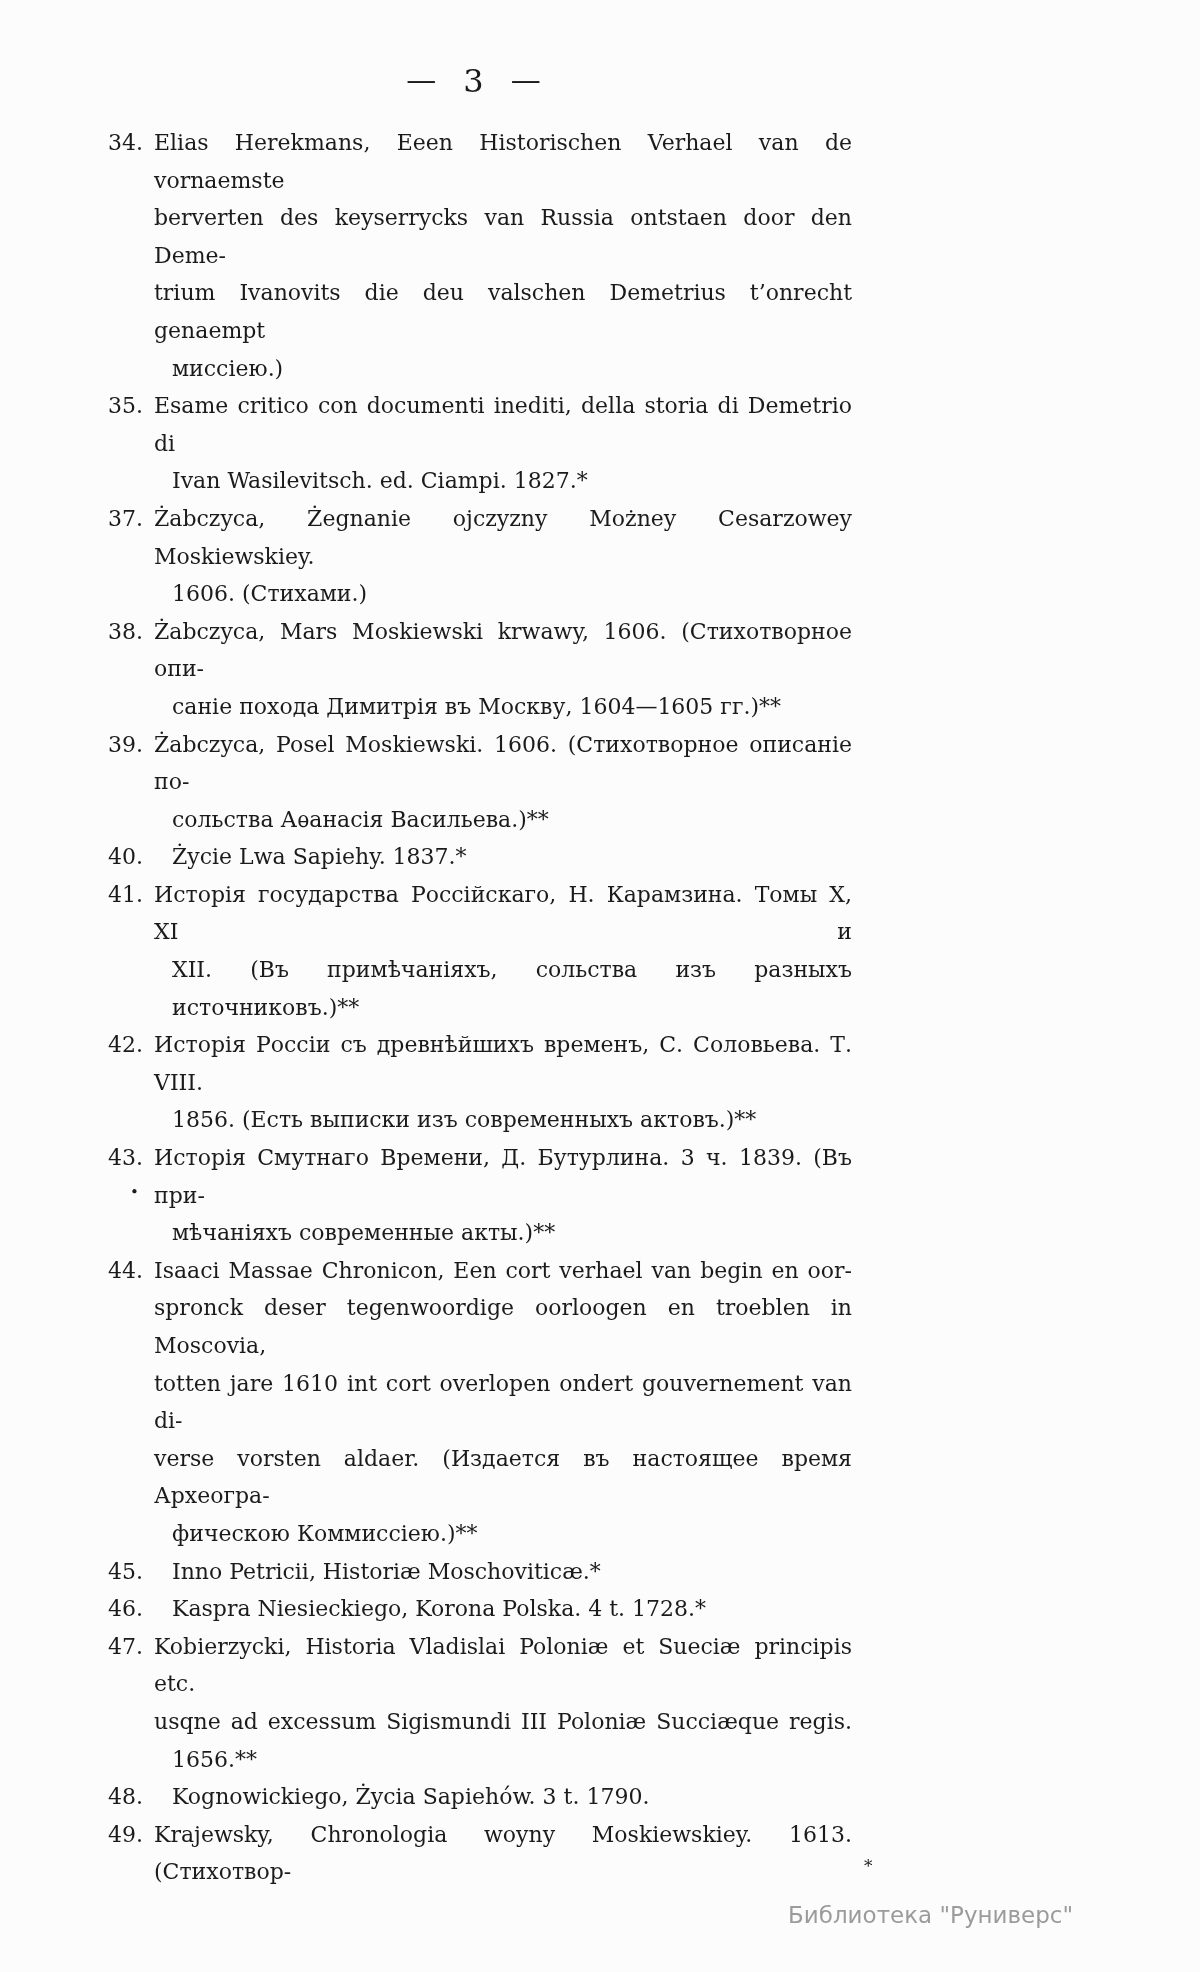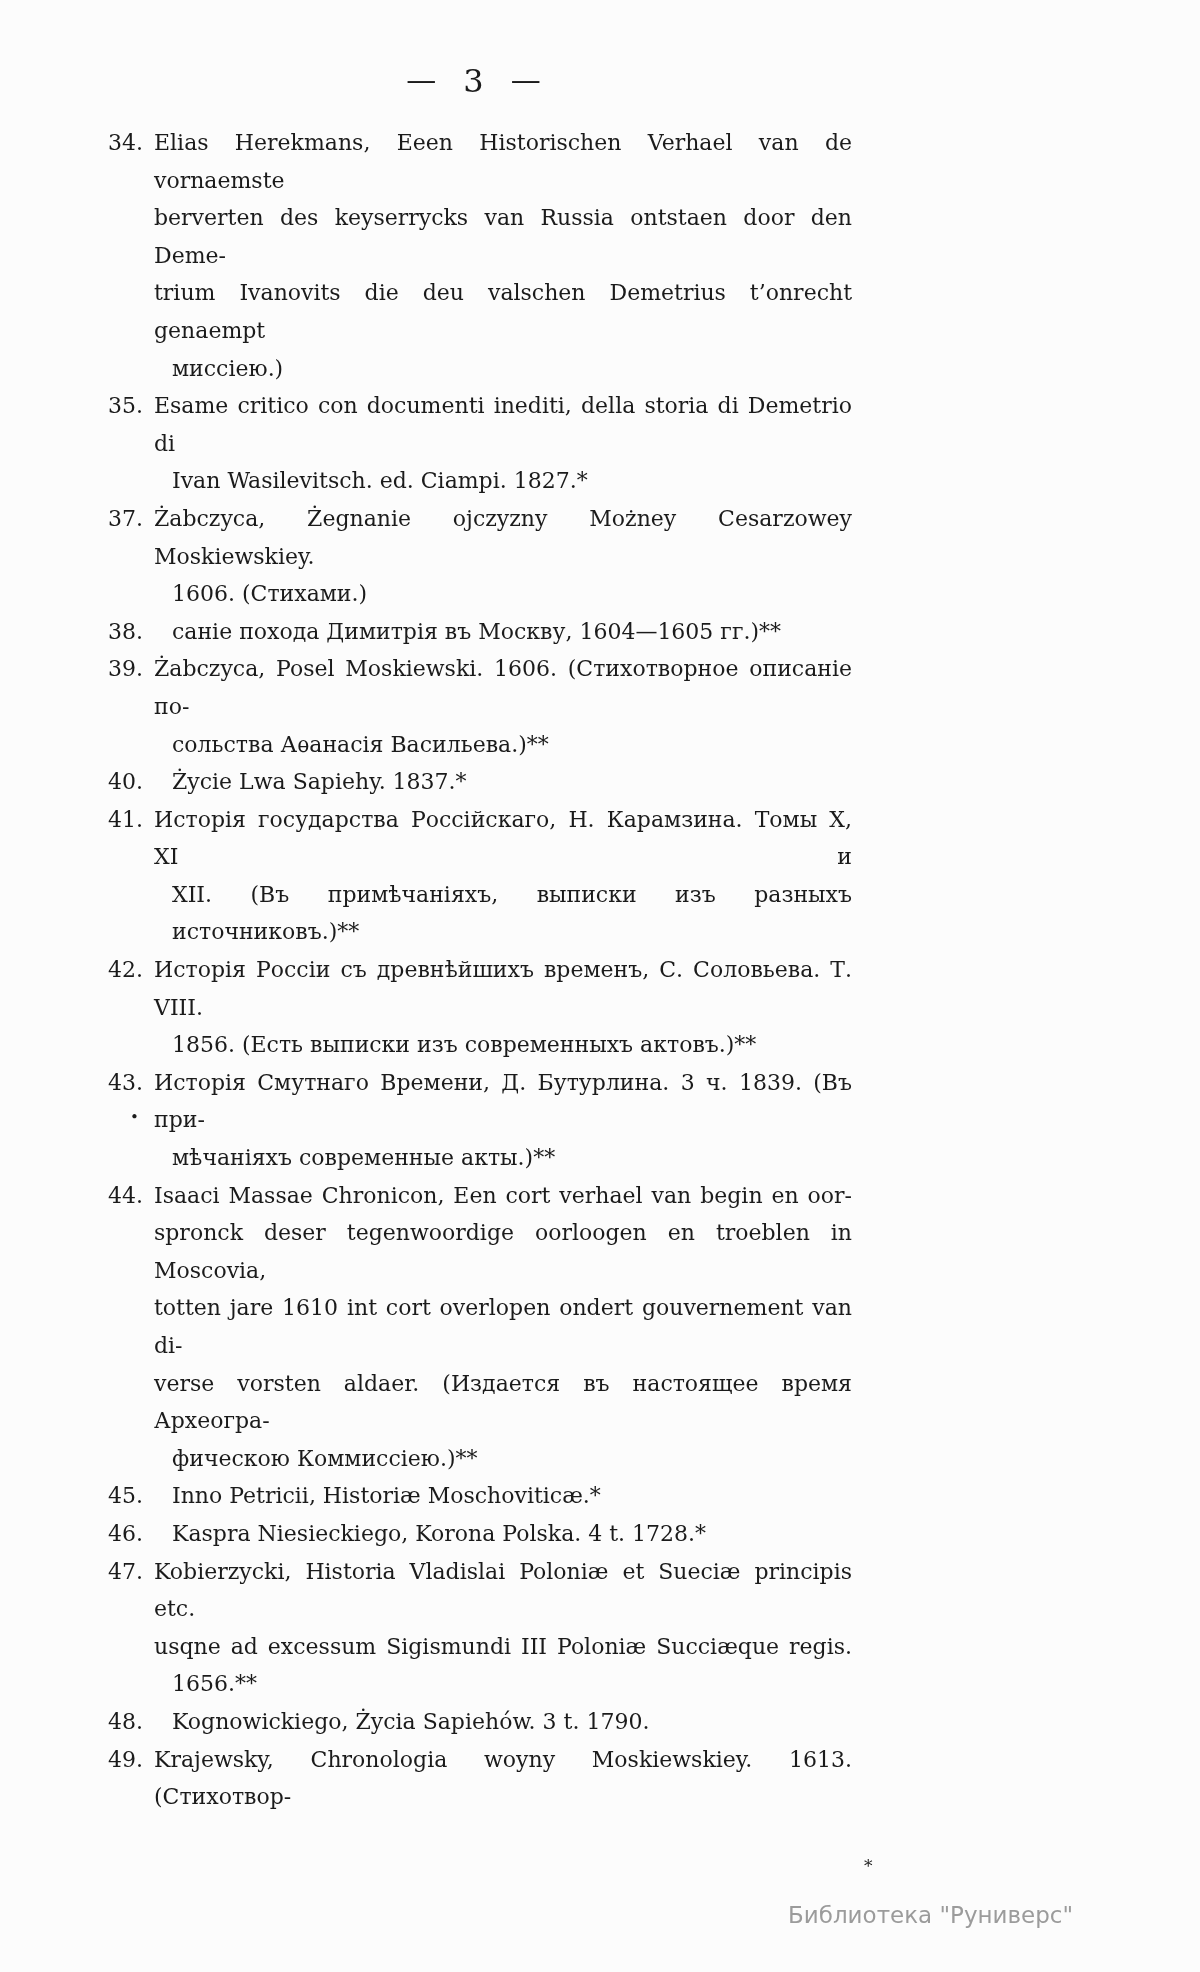--- a/index.html
+++ b/index.html
@@ -93,41 +93,42 @@
       <div class="item">
         <span class="num">37.</span>
         <div class="lines">
           <div class="line">Żabczyca, Żegnanie ojczyzny Możney Cesarzowey Moskiewskiey.</div>
           <div class="line last">1606. (Стихами.)</div>
         </div>
       </div>
       <div class="item">
         <span class="num">38.</span>
         <div class="lines">
+          <div class="line">Żabczyca, Mars Moskiewski krwawy, 1606. (Стихотворное опи-</div>
           <div class="line last">саніе похода Димитрія въ Москву, 1604—1605 гг.)**</div>
         </div>
       </div>
       <div class="item">
         <span class="num">39.</span>
         <div class="lines">
           <div class="line">Żabczyca, Posel Moskiewski. 1606. (Стихотворное описаніе по-</div>
           <div class="line last">сольства Аѳанасія Васильева.)**</div>
         </div>
       </div>
       <div class="item">
         <span class="num">40.</span>
         <div class="lines">
           <div class="line last">Życie Lwa Sapiehy. 1837.*</div>
         </div>
       </div>
       <div class="item">
         <span class="num">41.</span>
         <div class="lines">
           <div class="line">Исторія государства Россійскаго, Н. Карамзина. Томы X, XI и</div>
-          <div class="line last">XII. (Въ примѣчаніяхъ, выписки изъ разныхъ источниковъ.)**</div>
+          <div class="line last">XII. (Въ примѣчаніяхъ, сольства изъ разныхъ источниковъ.)**</div>
         </div>
       </div>
       <div class="item">
         <span class="num">42.</span>
         <div class="lines">
           <div class="line">Исторія Россіи съ древнѣйшихъ временъ, С. Соловьева. Т. VIII.</div>
           <div class="line last">1856. (Есть выписки изъ современныхъ актовъ.)**</div>
         </div>
       </div>
       <div class="item">

